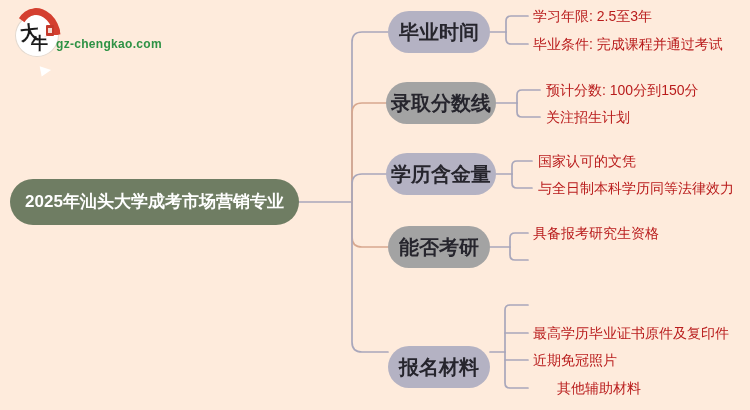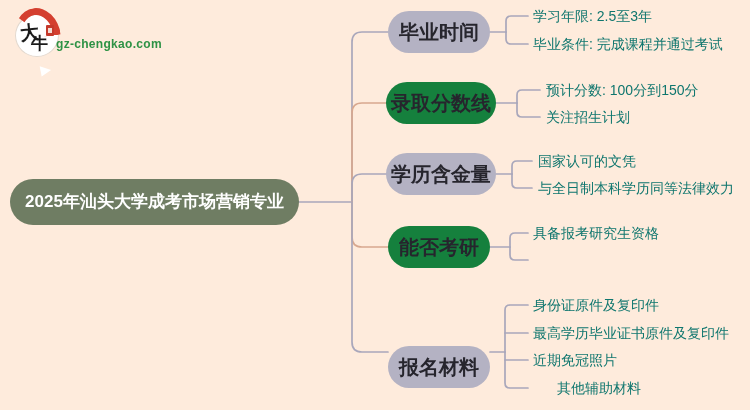--- a/index.html
+++ b/index.html
@@ -82,24 +82,24 @@
     white-space: nowrap;
   }
   .branch-pill {
     position: absolute;
     height: 42px; border-radius: 21px;
     font-size: 20px; font-weight: bold; color: #26252d;
     text-align: center; line-height: 42px;
     white-space: nowrap;
   }
   .pill-purple { background: #b4b2c3; }
-  .pill-salmon { background: #15803d; }
+  .pill-salmon { background: #a3a3a3; }
   .leaf-label {
     position: absolute;
-    font-size: 14px; line-height: 18px; color: #0f766e;
+    font-size: 14px; line-height: 18px; color: #b91c1c;
     white-space: nowrap;
   }
   
   svg.connectors {
     position: absolute; left: 0; top: 0;
     width: 750px; height: 410px;
   }
   .ln { fill: none; stroke-width: 1.7; stroke-linecap: round; }
   .ln-p { stroke: #a9a7bb; }
   .ln-s { stroke: #d8a88f; }
@@ -161,18 +161,17 @@
   <div class="branch-pill pill-salmon" style="left:388px; top:226px; width:102px;font-family:Liberation Serif, serif;">能否考研</div>
   <div class="branch-pill pill-purple" style="left:388px; top:346px; width:102px;">报名材料</div>
 
   <div class="leaf-label" style="left:533px; top:7px;">学习年限: 2.5至3年</div>
   <div class="leaf-label" style="left:533px; top:35px;">毕业条件: 完成课程并通过考试</div>
   <div class="leaf-label" style="left:546px; top:81px;text-align:center;">预计分数: 100分到150分</div>
   <div class="leaf-label" style="left:546px; top:108px;">关注招生计划</div>
   <div class="leaf-label" style="left:538px; top:152px;">国家认可的文凭</div>
   <div class="leaf-label" style="left:538px; top:179px;">与全日制本科学历同等法律效力</div>
   <div class="leaf-label" style="left:533px; top:224px;">具备报考研究生资格</div>
-  <div class="leaf-label" style="left:533px; top:296px;">身份证原件及复印件</div>
   <div class="leaf-label" style="left:533px; top:324px;">最高学历毕业证书原件及复印件</div>
   <div class="leaf-label" style="left:533px; top:351px;">近期免冠照片</div>
   <div class="leaf-label" style="left:557px; top:379px;">其他辅助材料</div>
 
 </div>
 
 </body></html>

